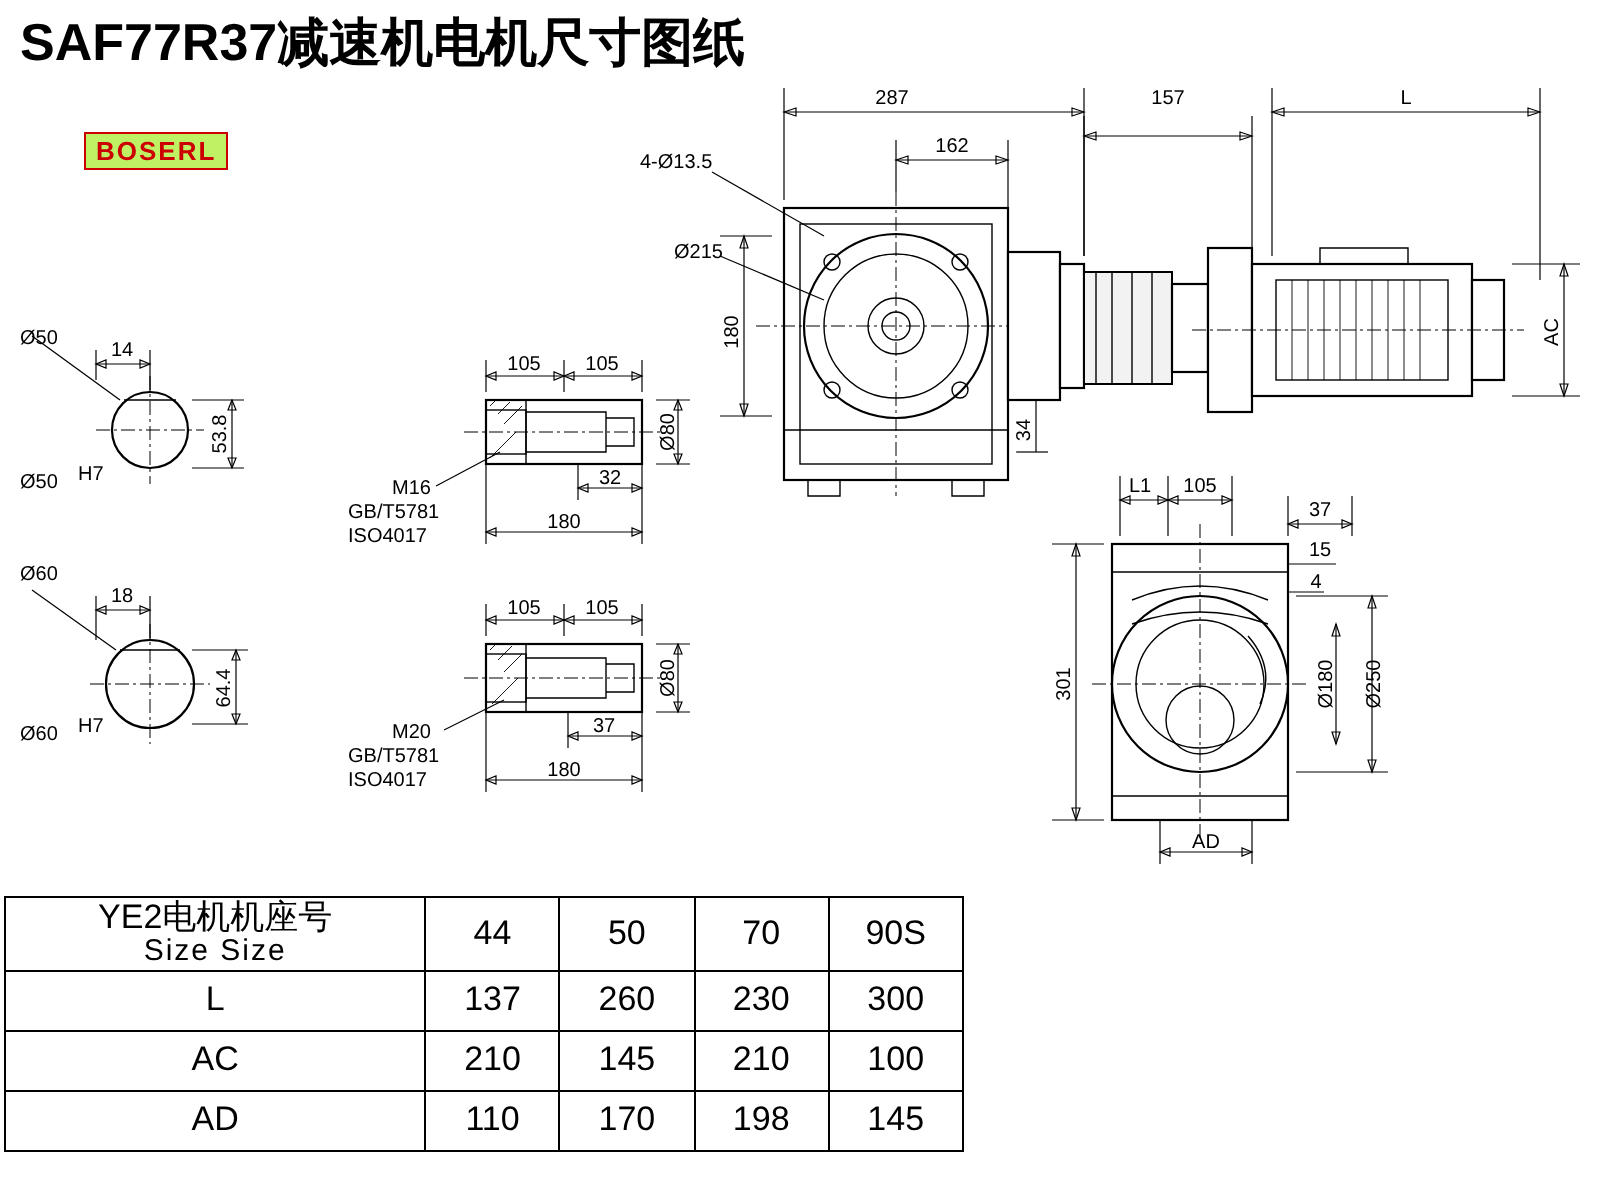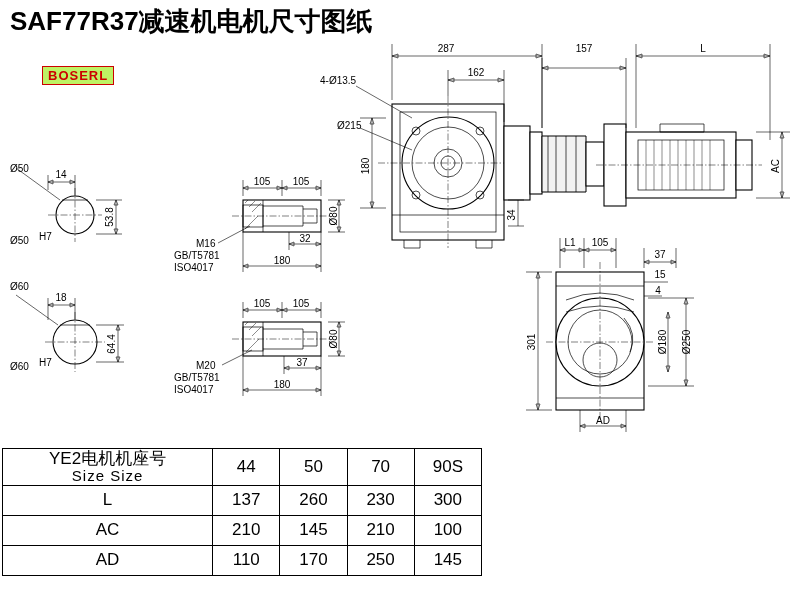--- a/index.html
+++ b/index.html
@@ -397,19 +397,19 @@
         <td class="lbl">AC</td>
         <td class="val">210</td>
         <td class="val">145</td>
         <td class="val">210</td>
         <td class="val">100</td>
       </tr>
       <tr>
         <td class="lbl">AD</td>
         <td class="val">110</td>
         <td class="val">170</td>
-        <td class="val">250</td>
+        <td class="val">198</td>
         <td class="val">145</td>
       </tr>
     </tbody>
   </table>
 
 </div>
 
 </body></html>

